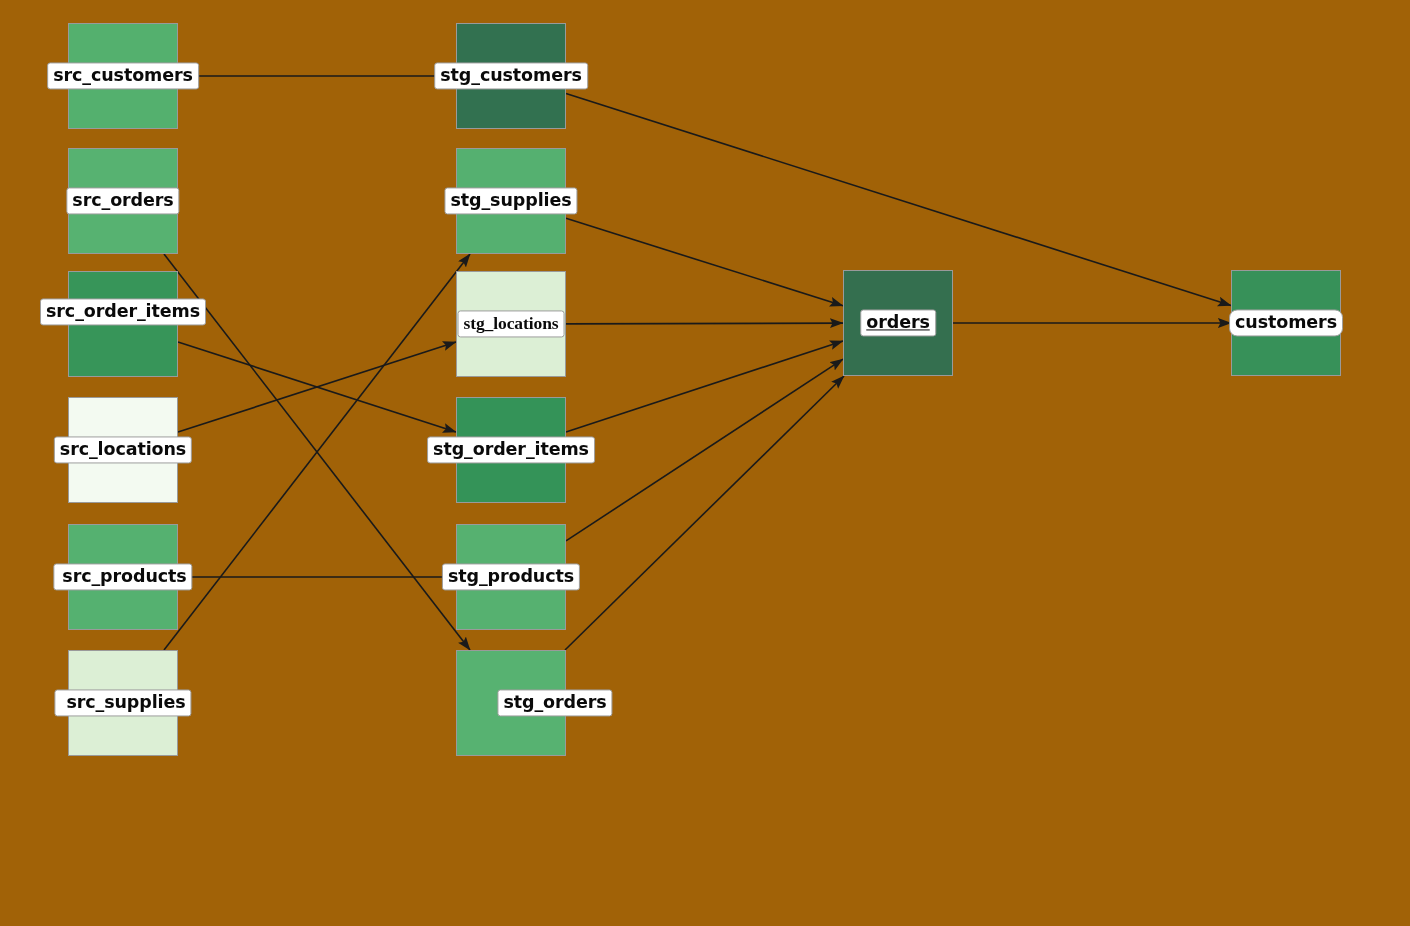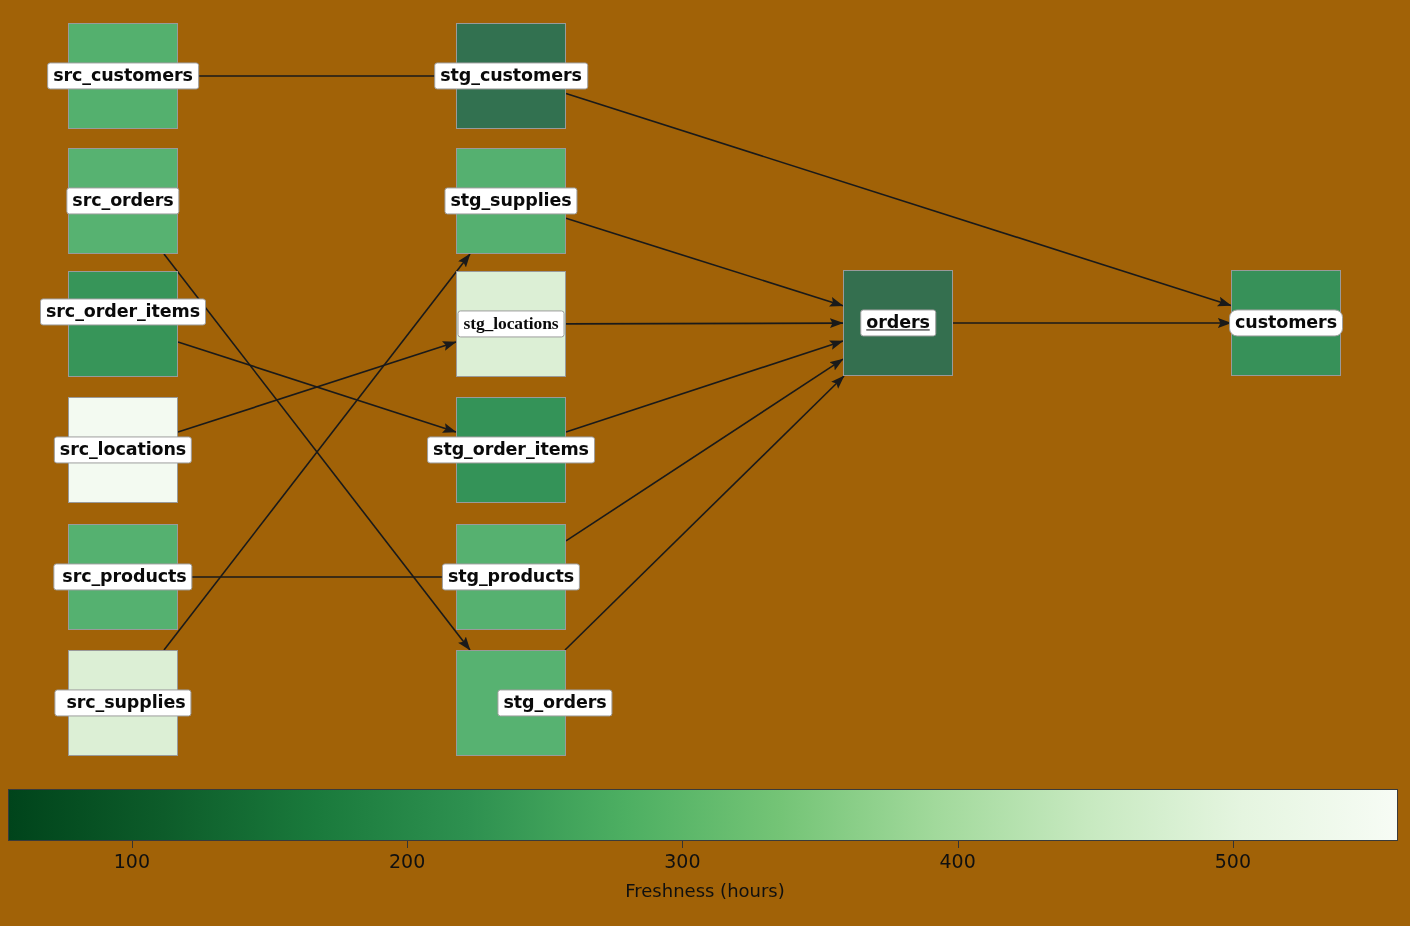--- a/index.html
+++ b/index.html
@@ -89,30 +89,14 @@
         <div class="node-label" style="left: 511px; top: 577px; text-align: center;">stg_products</div>
         <div class="node" style="left: 456px; top: 650px; width: 110px; height: 106px; background: rgb(87, 178, 113);"></div>
         <div class="node-label" style="left: 511px; top: 703px; margin-left: 44px;">stg_orders</div>
         <div class="node" style="left: 843px; top: 270px; width: 110px; height: 106px; background: rgb(52, 111, 79);"></div>
         <div class="node-label" style="left: 898px; top: 323px; text-decoration: underline;">orders</div>
         <div class="node" style="left: 1231px; top: 270px; width: 110px; height: 106px; background: rgb(55, 145, 89);"></div>
         <div class="node-label" style="left: 1286px; top: 323px; border-radius: 8px;">customers</div>
       </div>
   </div>
 
-  <div id="colorbar-wrap">
-    <div id="cbar" style="background: linear-gradient(to right, rgb(0, 68, 27), rgb(13, 92, 42), rgb(26, 122, 60), rgb(46, 145, 80), rgb(77, 175, 98), rgb(116, 196, 118), rgb(161, 217, 155), rgb(199, 233, 192), rgb(229, 245, 224), rgb(247, 252, 245));"></div>
-    <div id="cbticks">
-        <div class="cbtick" style="left: 131.9px;"></div>
-        <div class="cblabel" style="left: 131.9px;">100</div>
-        <div class="cbtick" style="left: 407.1px;"></div>
-        <div class="cblabel" style="left: 407.1px;">200</div>
-        <div class="cbtick" style="left: 682.4px;"></div>
-        <div class="cblabel" style="left: 682.4px;">300</div>
-        <div class="cbtick" style="left: 957.6px;"></div>
-        <div class="cblabel" style="left: 957.6px;">400</div>
-        <div class="cbtick" style="left: 1232.9px;"></div>
-        <div class="cblabel" style="left: 1232.9px;">500</div>
-      </div>
-    <div id="cbtitle">Freshness (hours)</div>
-  </div>
 
 </div>
 
 </body></html>

